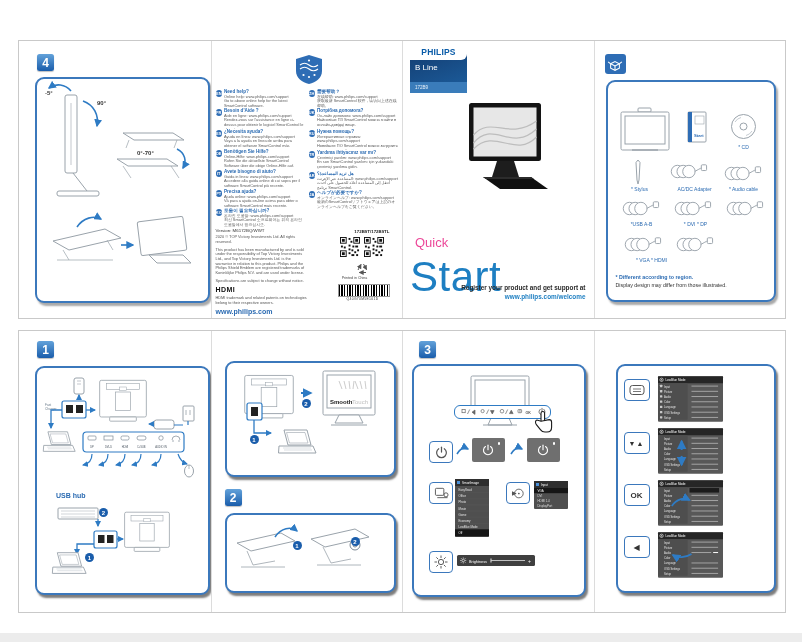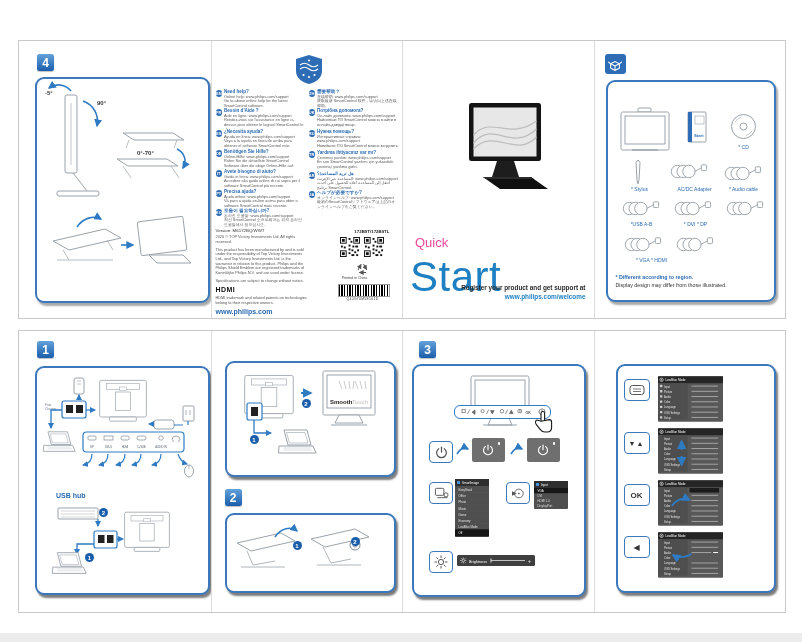--- a/index.html
+++ b/index.html
@@ -336,20 +336,27 @@
               <path d="M12,11.5 H5.5" marker-end="url(#mG)"></path>
             </g>
         </svg>
         <div class="abs printed" style="left:14px;top:47px;width:50px">Printed in China</div>
         <div class="abs barcode" style="left:22px;top:55px;width:50px;height:11px"></div>
         <div class="abs barcode-num" style="left:14px;top:68px;width:66px">Q40G70M5E101D</div>
       </div>
     </div>
 
     <div class="panel">
+      <div class="bline">
+        <div class="banner">
+            <span>PHILIPS</span>
+          </div>
+        <div class="series">B Line</div>
+        <div class="strip">172B9</div>
+      </div>
       <svg class="abs" style="left:60px;top:60px" width="92" height="92" viewBox="0 0 92 92">
         <rect x="6" y="2" width="72" height="58" rx="2.5" fill="#141414"></rect>
         <rect x="10.5" y="6.5" width="63" height="49" fill="#e7e7e7"></rect>
         <g fill="none" stroke="#bdbdbd" stroke-width="1.2">
           <path d="M10.5,42 C30,18 48,52 73.5,28"></path>
           <path d="M10.5,48 C32,26 52,58 73.5,36"></path>
           <path d="M10.5,34 C28,14 46,40 73.5,20"></path>
         </g>
         <path d="M34,60 h17 l5,16 h-27 z" fill="#1d1d1d"></path>
         <path d="M20,76 h48 l17,12 h-48 z" fill="#101010"></path>

